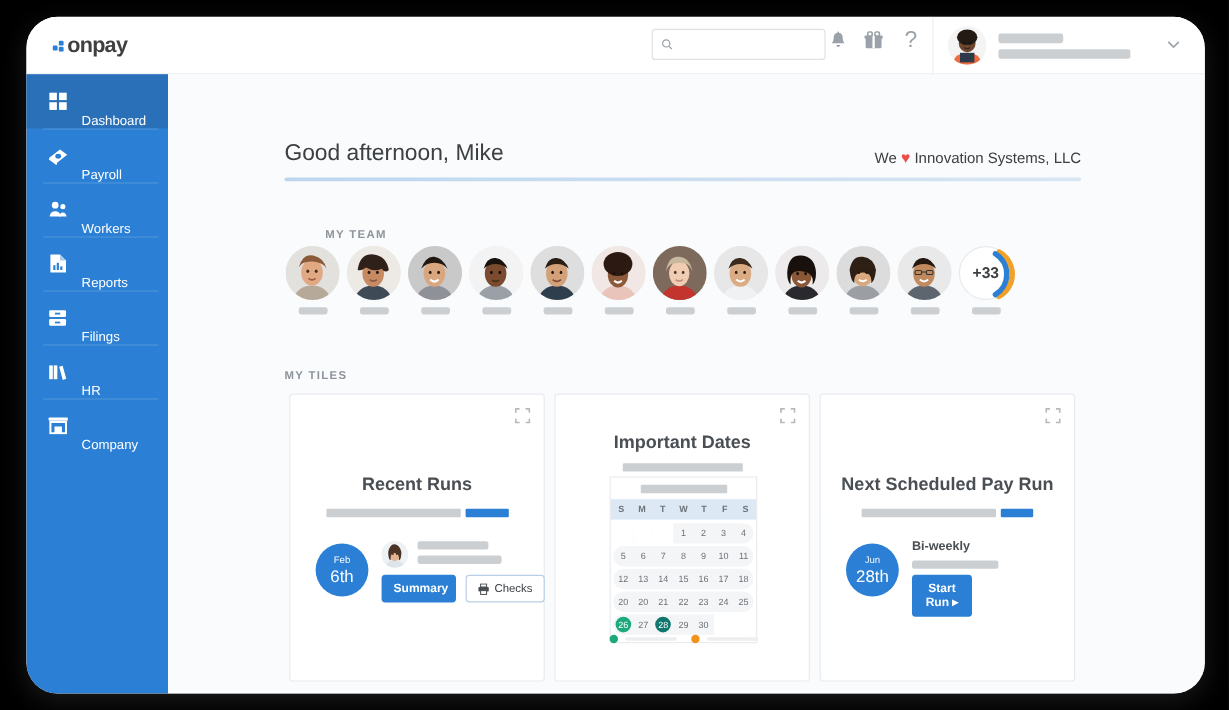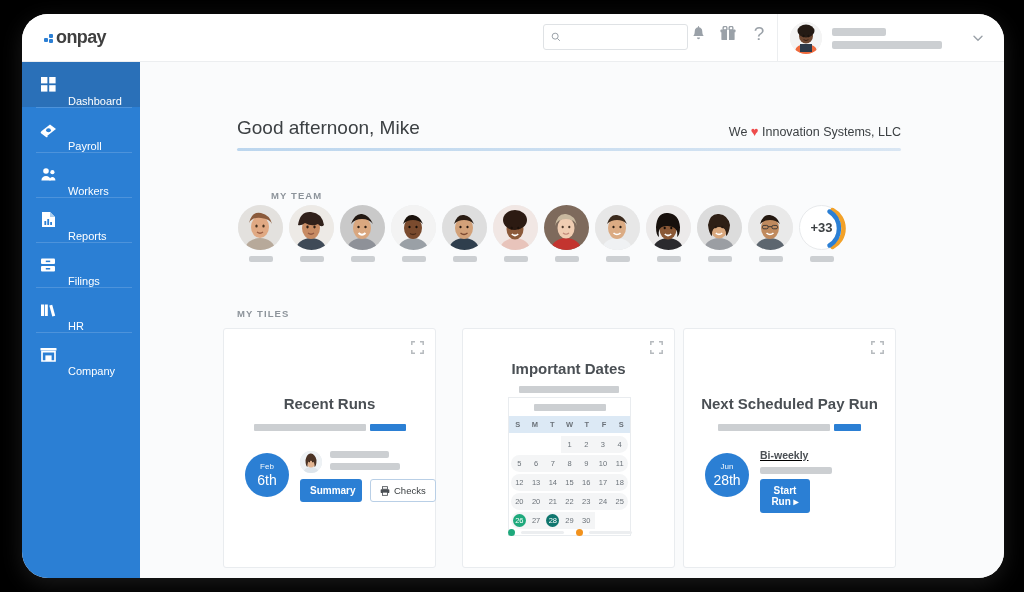--- a/index.html
+++ b/index.html
@@ -137,21 +137,21 @@
     display:flex; align-items:center; justify-content:center;
     font-size: 13px; color: #3c4043; font-weight: bold;
   }
   .plus-av svg { position: absolute; left: -1px; top: -1px; }
 
   
   .tile {
     position: absolute; top: 266px; width: 213px; height: 240px;
     background: #ffffff; border: 1px solid #e9ecef; border-radius: 3px;
   }
-  #tile-1 { left: 83px; }
+  #tile-1 { left: 101px; }
   #tile-2 { left: 322px; }
   #tile-3 { left: 543px; }
   .expand-ico { position: absolute; right: 11px; top: 11px; width: 13px; height: 13px; cursor:pointer; }
   .tile-title {
     position: absolute; width: 100%; text-align: center;
     font-size: 15px; color: #4a4f54; font-weight: bold;
   }
   .tile-bars { position: absolute; display: flex; align-items: center; justify-content: center; width: 100%; }
   .tile-bars .gray { height: 7px; background: #cccfd2; border-radius: 1px; }
   .tile-bars .blue { height: 7px; background: #2b7fd4; border-radius: 1px; margin-left: 4px; }
@@ -689,21 +689,21 @@
       <div class="tile-bars" style="top:95px;">
         <div class="gray" style="width:112px;"></div>
         <div class="blue" style="width:27px;"></div>
       </div>
 
       <div class="date-circle" style="left:21px; top:124px;">
         <span class="mon">Jun</span>
         <span class="day">28th</span>
       </div>
 
-      <div style="position:absolute; left:76px; top:120px;text-decoration:underline;">
+      <div style="position:absolute; left:76px; top:120px;">
         <div class="lbl-text">Bi-weekly</div>
         <div class="gbar" style="width:72px;height:7px;margin-top:6px;"></div>
       </div>
 
       <button class="btn-primary" style="position:absolute; left:76px; top:150px; width:50px;">Start Run ▸</button>
     </div>
 
   </div>
 </div>
 

